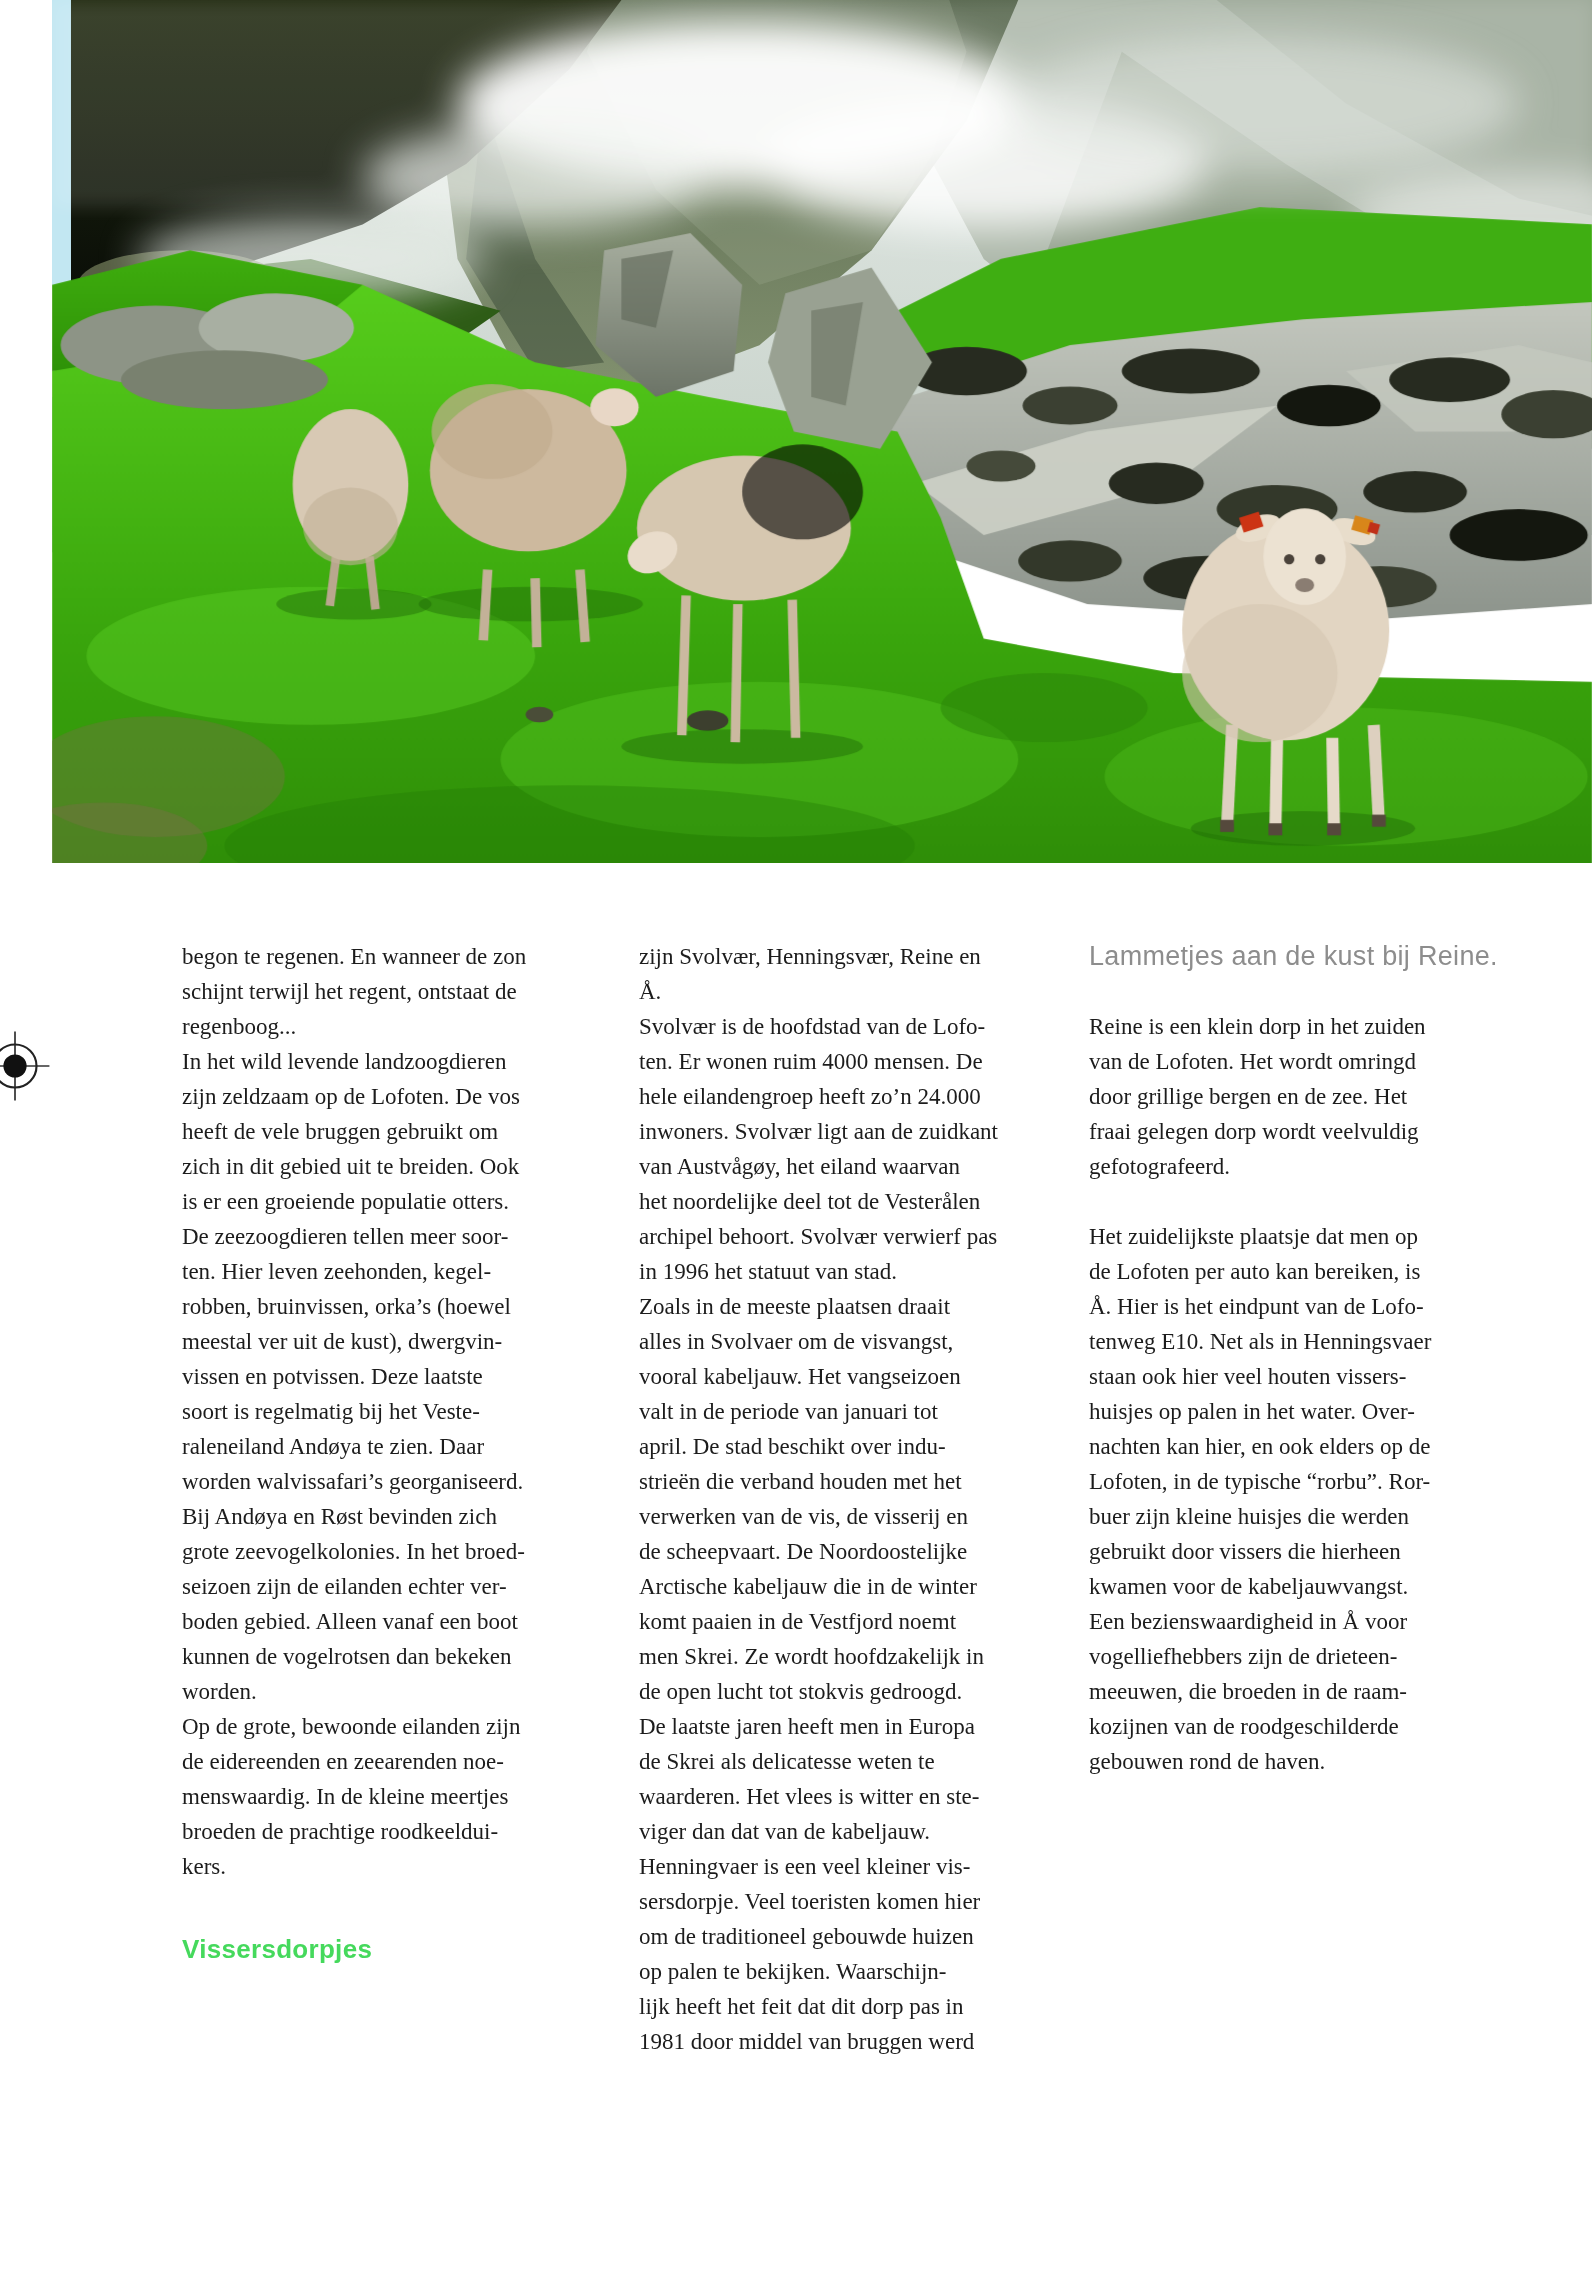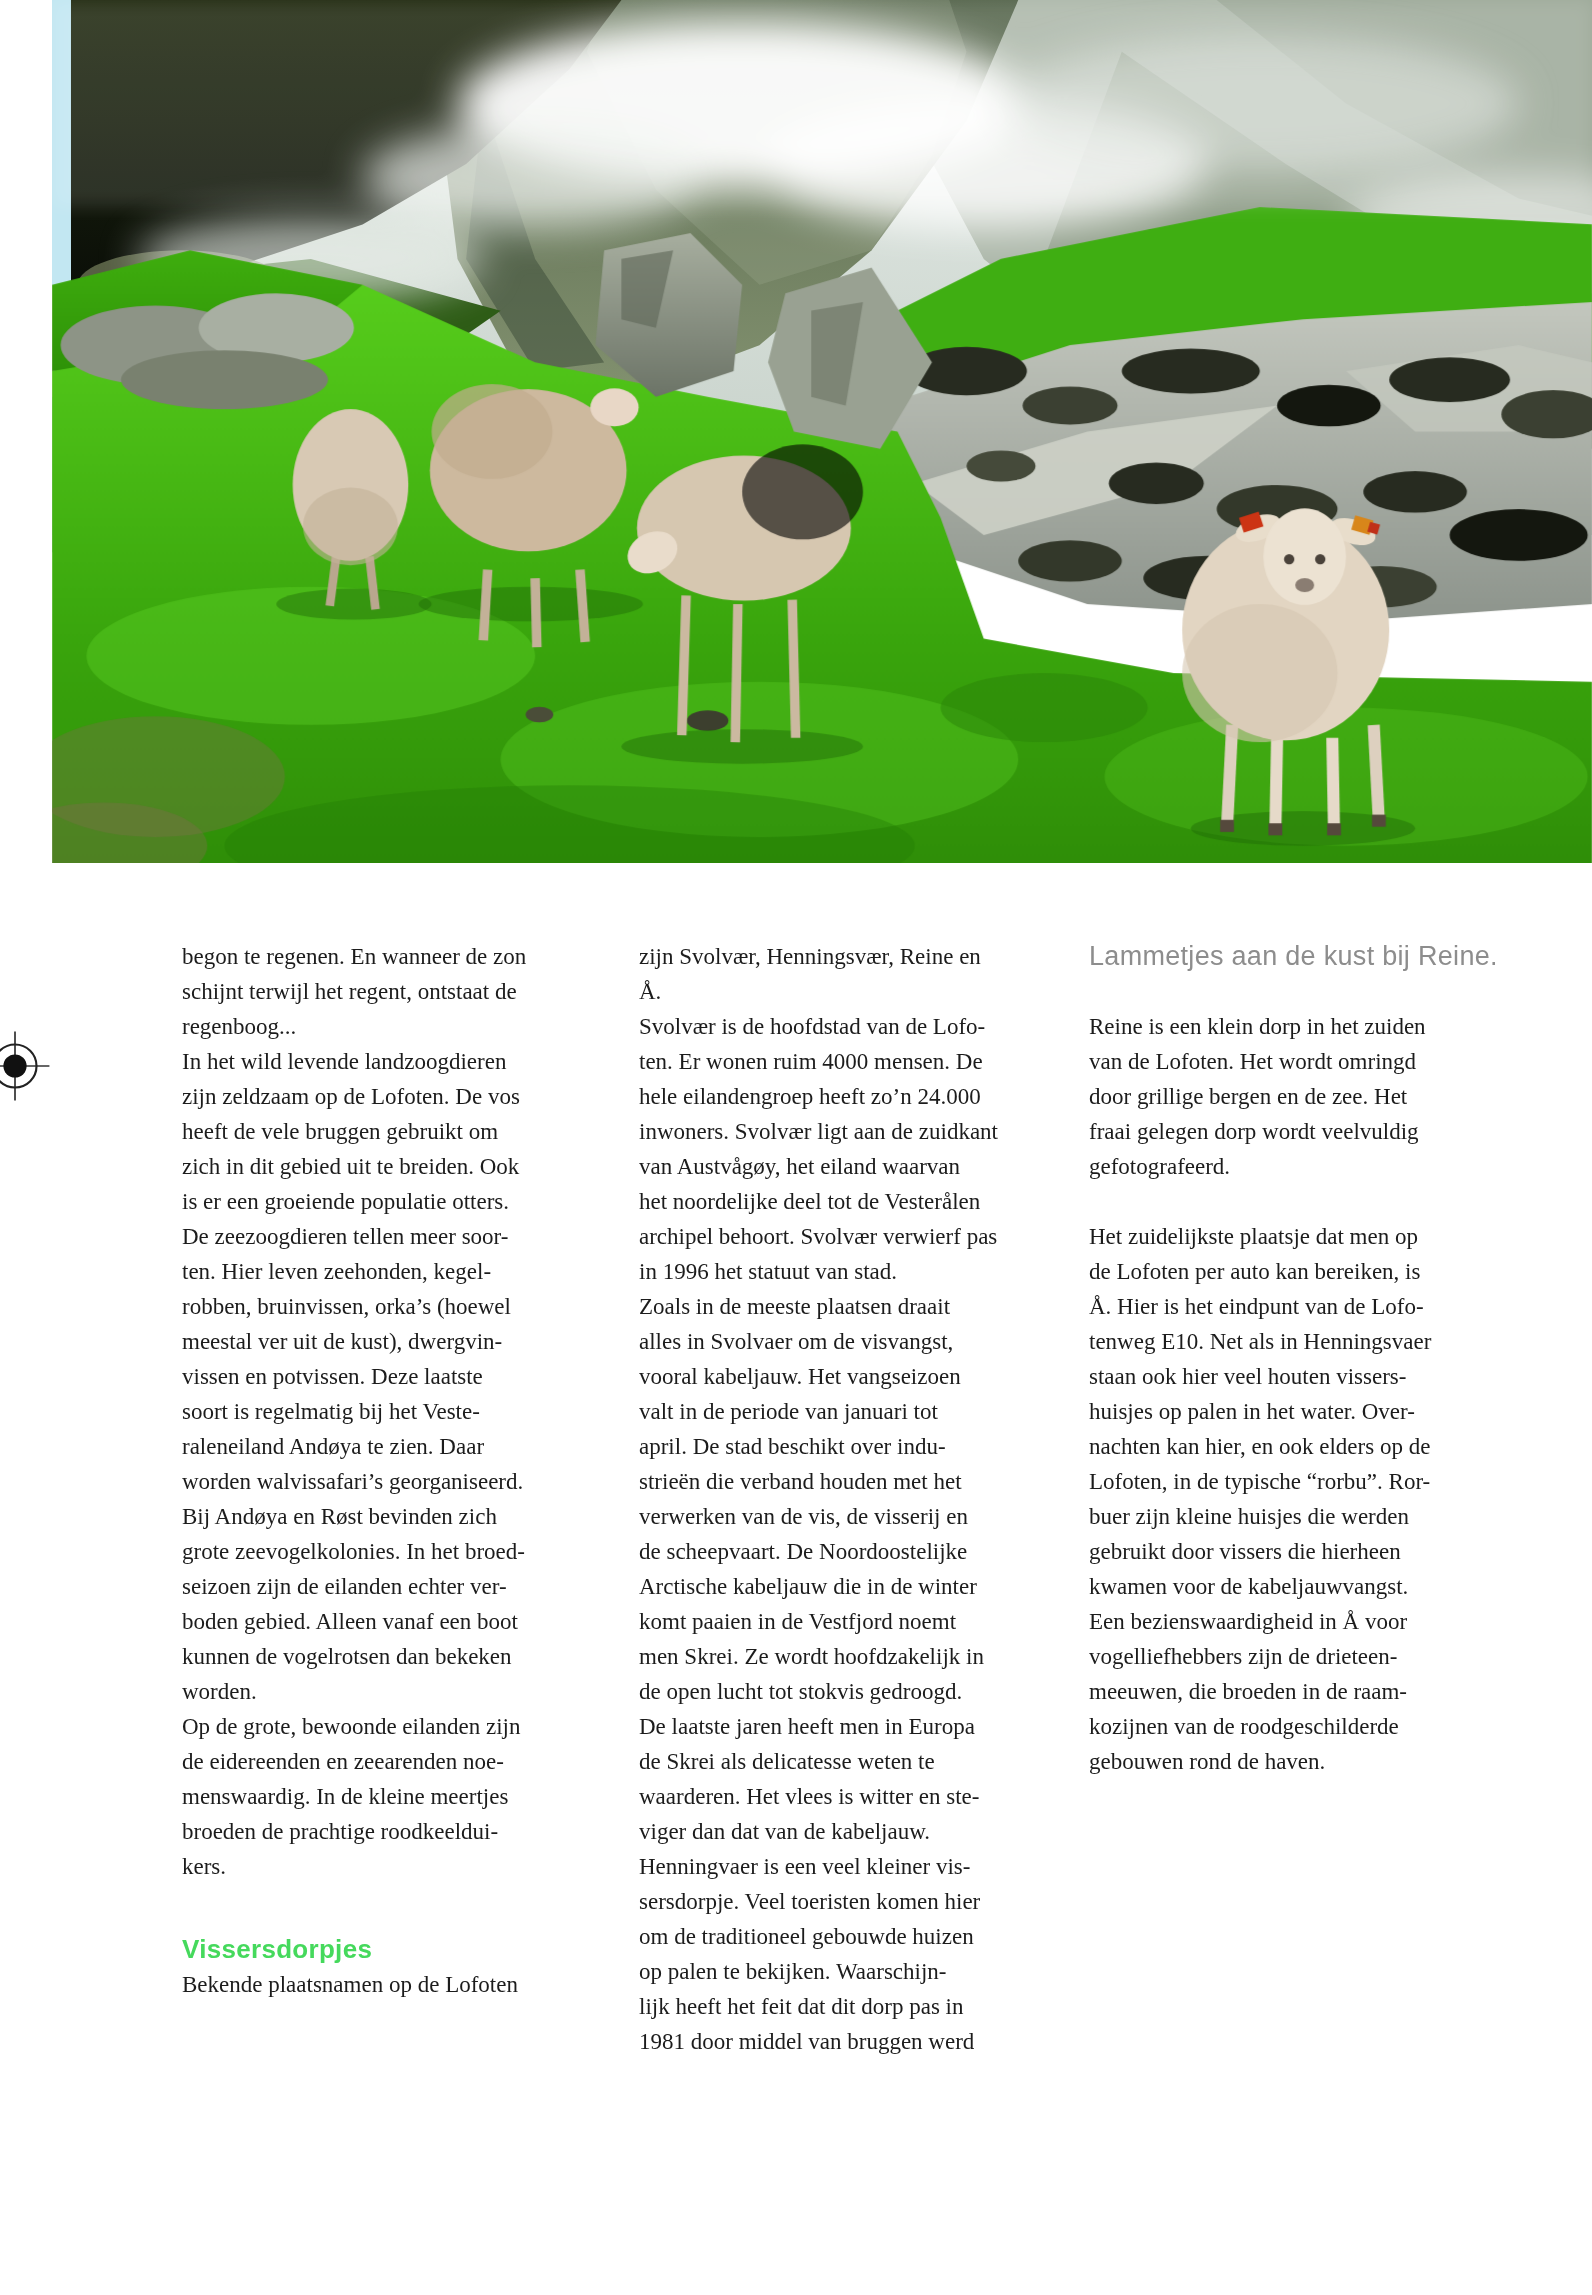--- a/index.html
+++ b/index.html
@@ -245,21 +245,20 @@
 seizoen zijn de eilanden echter ver-
 boden gebied. Alleen vanaf een boot
 kunnen de vogelrotsen dan bekeken
 worden.
 Op de grote, bewoonde eilanden zijn
 de eidereenden en zeearenden noe-
 menswaardig. In de kleine meertjes
 broeden de prachtige roodkeeldui-
 kers.</div>
     <div class="heading h-gap2">Vissersdorpjes</div>
-    <div class="body-text">Bekende plaatsnamen op de Lofoten</div>
   </div>
 
   <div class="col" id="col2">
     <div class="body-text">zijn Svolvær, Henningsvær, Reine en
 Å.
 Svolvær is de hoofdstad van de Lofo-
 ten. Er wonen ruim 4000 mensen. De
 hele eilandengroep heeft zo’n 24.000
 inwoners. Svolvær ligt aan de zuidkant
 van Austvågøy, het eiland waarvan

